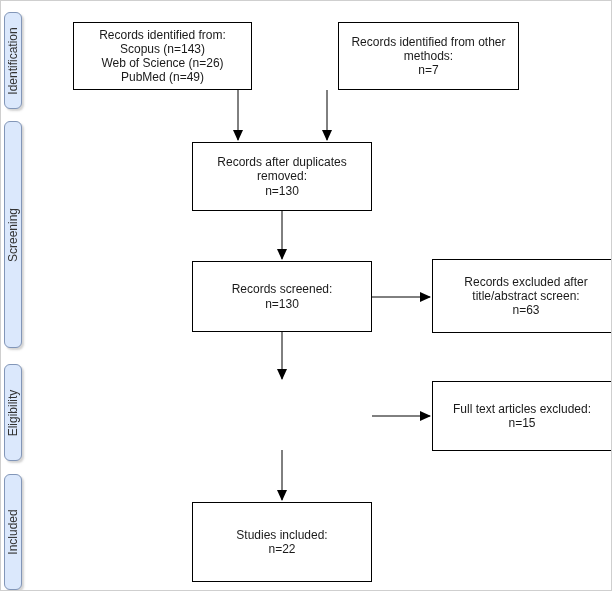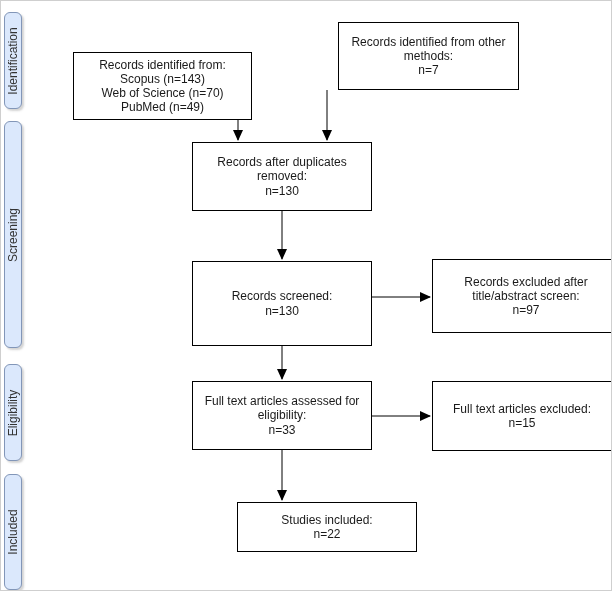--- a/index.html
+++ b/index.html
@@ -48,28 +48,28 @@
     border: 1px solid #000000;
     display: flex;
     flex-direction: column;
     justify-content: center;
     align-items: center;
     text-align: center;
     font-size: 12px;
     line-height: 1.17;
     padding: 2px 8px;
   }
-  .box-identified-db    { left: 72px;  top: 21px;  width: 179px; height: 68px; margin-top: 30px; }
+  .box-identified-db    { left: 72px;  top: 21px;  width: 179px; height: 68px; }
   .box-identified-other { left: 301px; top: 21px;  width: 181px; height: 68px; margin-left: 36px; }
   .box-duplicates       { left: 191px; top: 141px; width: 180px; height: 69px; align-items: center; }
-  .box-screened         { left: 191px; top: 260px; width: 180px; height: 85px; }
+  .box-screened         { left: 191px; top: 260px; width: 180px; height: 71px; }
   .box-excluded-title   { left: 431px; top: 258px; width: 188px; height: 74px; }
   .box-fulltext         { left: 191px; top: 380px; width: 180px; height: 69px; }
   .box-fulltext-excl    { left: 431px; top: 380px; width: 180px; height: 70px; }
-  .box-included         { left: 191px; top: 501px; width: 180px; height: 50px; margin-left: 45px; }
+  .box-included         { left: 191px; top: 501px; width: 180px; height: 80px; }
 </style>
 </head>
 <body>
 
 <div class="canvas">
 
   <svg class="arrows" viewBox="0 0 612 591" xmlns="http://www.w3.org/2000/svg">
     <defs>
       <marker id="ah" markerUnits="userSpaceOnUse" markerWidth="12" markerHeight="10" refX="10" refY="5" orient="auto">
         <path d="M0,0 L11,5 L0,10 z" fill="#000000"></path>
@@ -93,48 +93,44 @@
   <div class="phase phase-eligibility">
     <span class="phase-label">Eligibility</span>
   </div>
   <div class="phase phase-included">
     <span class="phase-label">Included</span>
   </div>
 
   <div class="box box-identified-db">
     <div>Records identified from:</div>
     <div>Scopus (n=143)</div>
-    <div>Web of Science (n=70)</div>
+    <div>Web of Science (n=26)</div>
     <div>PubMed (n=49)</div>
   </div>
 
   <div class="box box-identified-other">
     <div>Records identified from other methods:</div>
     <div>n=7</div>
   </div>
 
   <div class="box box-duplicates">
     <div>Records after duplicates removed:</div>
     <div>n=130</div>
   </div>
 
   <div class="box box-screened">
     <div>Records screened:</div>
     <div>n=130</div>
   </div>
 
   <div class="box box-excluded-title">
     <div>Records excluded after title/abstract screen:</div>
-    <div>n=97</div>
+    <div>n=63</div>
   </div>
 
-  <div class="box box-fulltext">
-    <div>Full text articles assessed for eligibility:</div>
-    <div>n=33</div>
-  </div>
 
   <div class="box box-fulltext-excl">
     <div>Full text articles excluded:</div>
     <div>n=15</div>
   </div>
 
   <div class="box box-included">
     <div>Studies included:</div>
     <div>n=22</div>
   </div>

